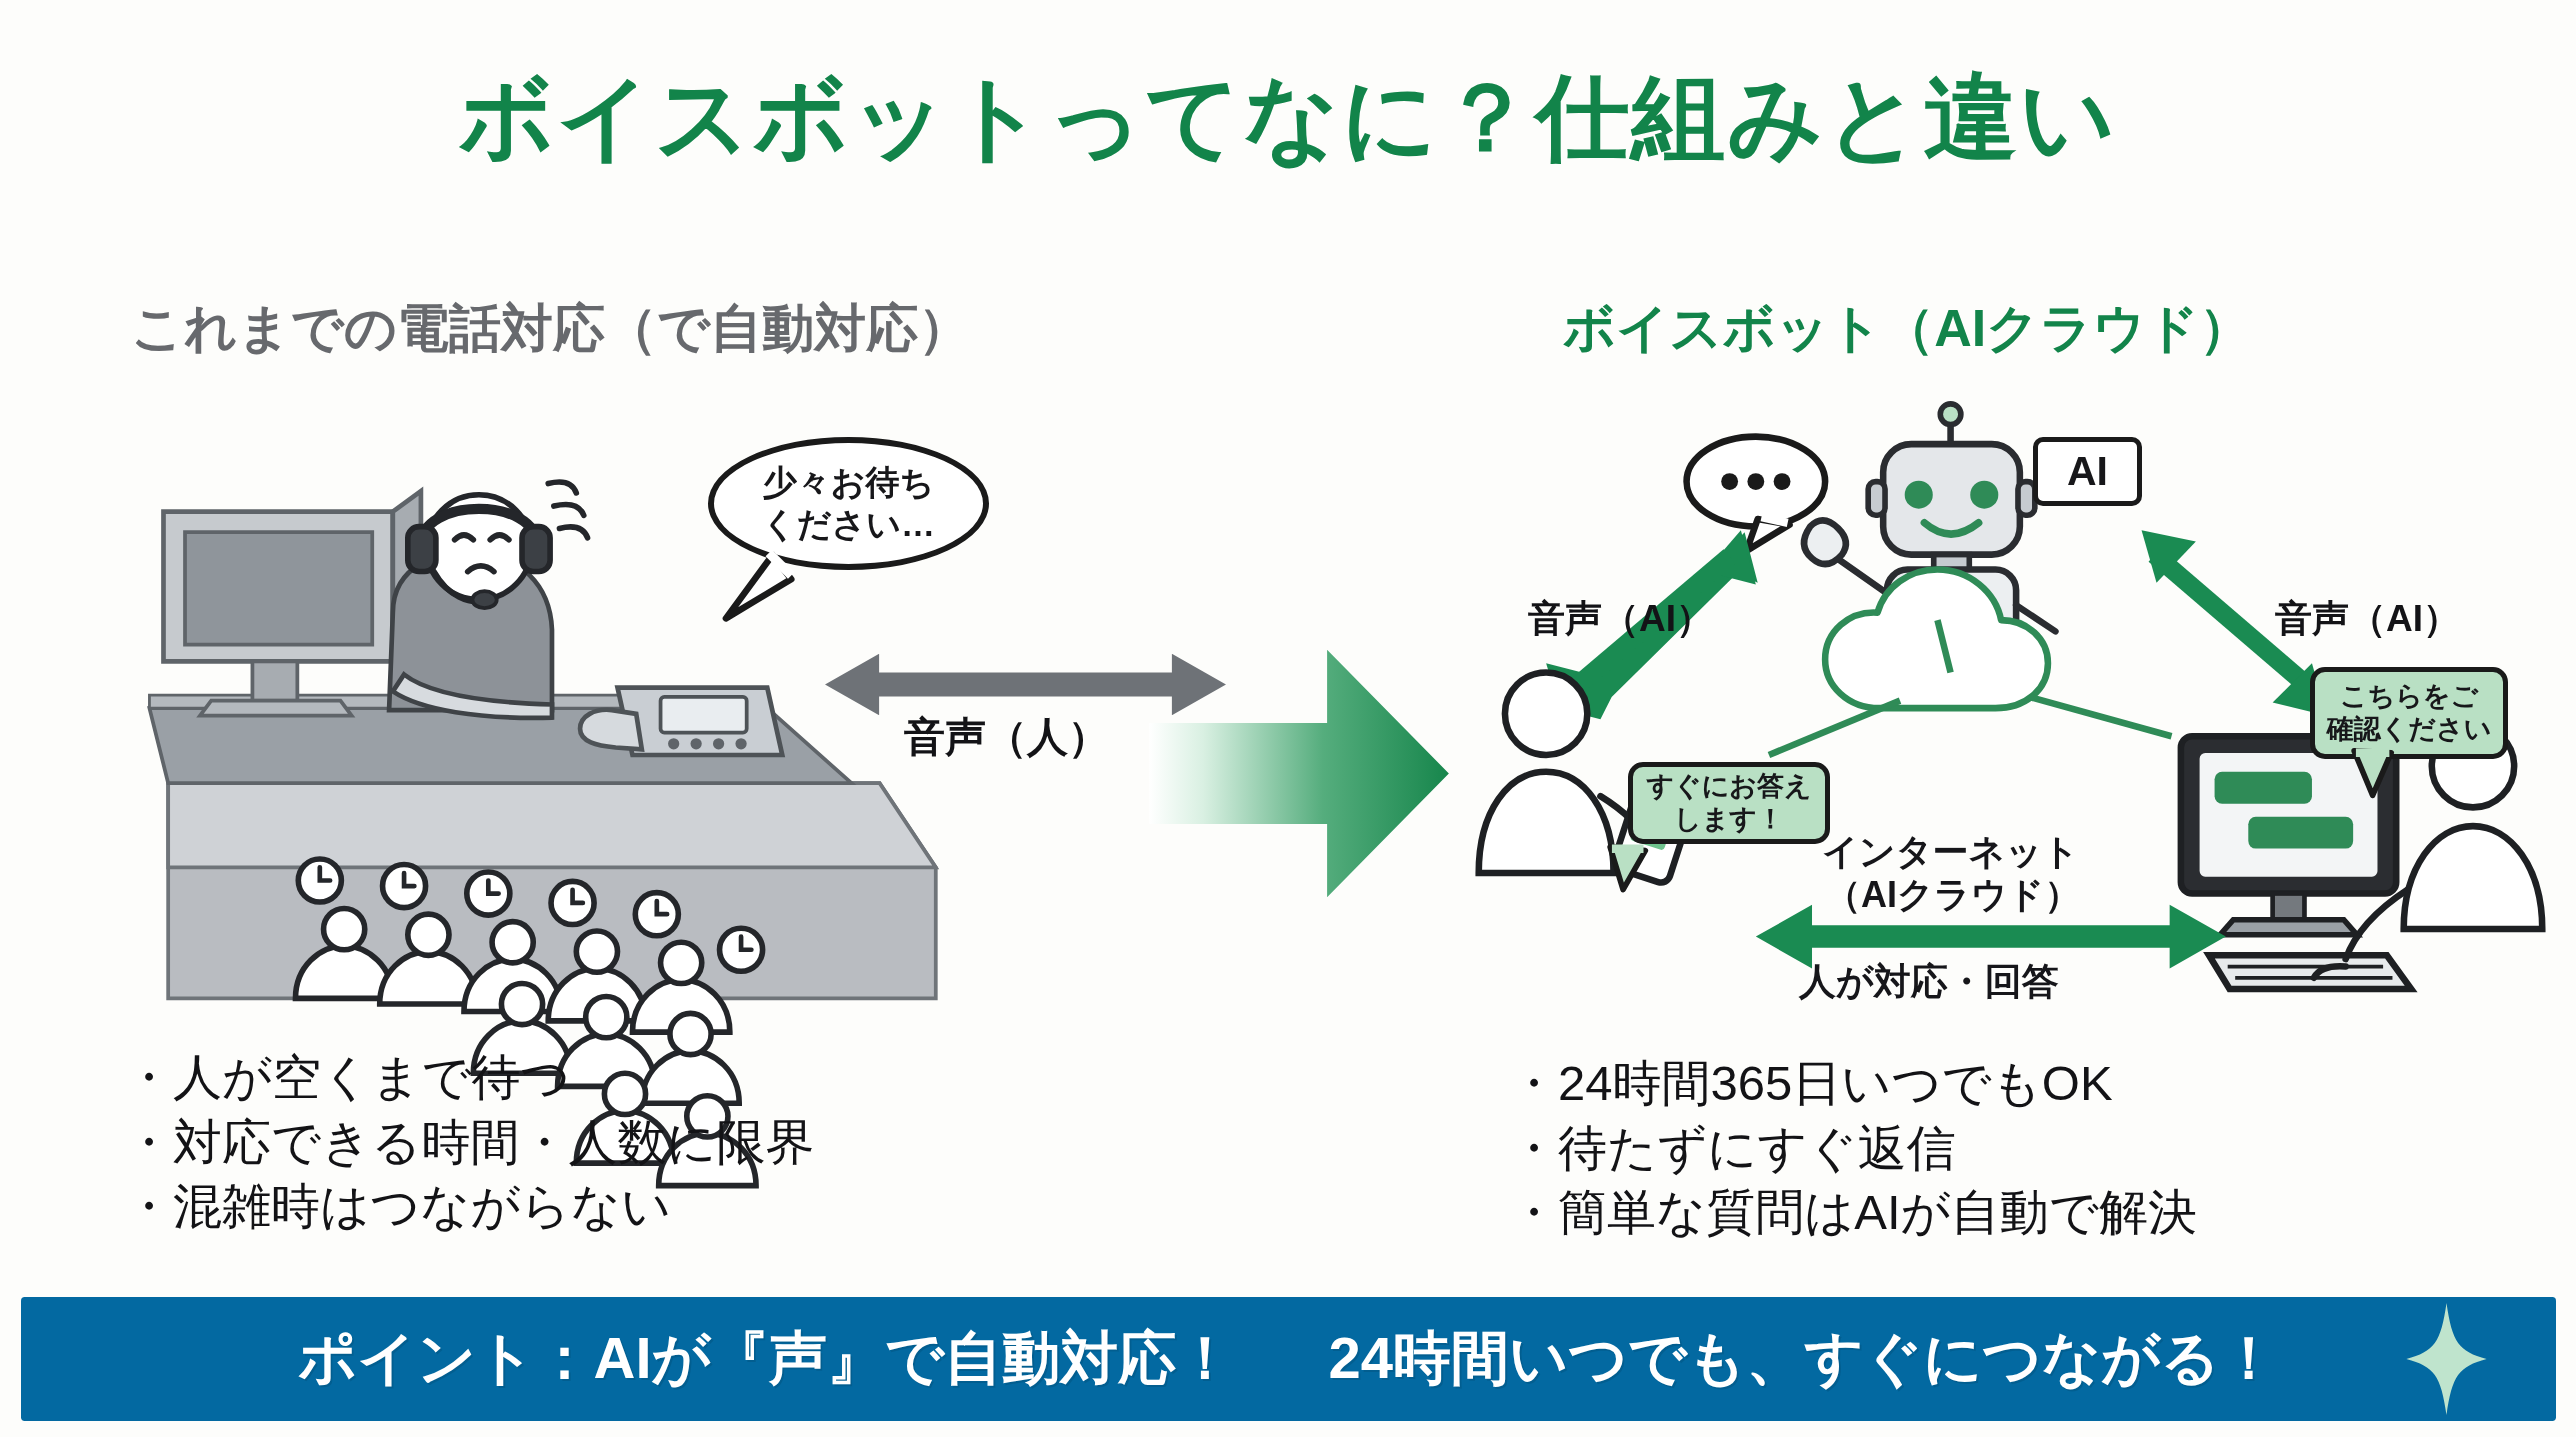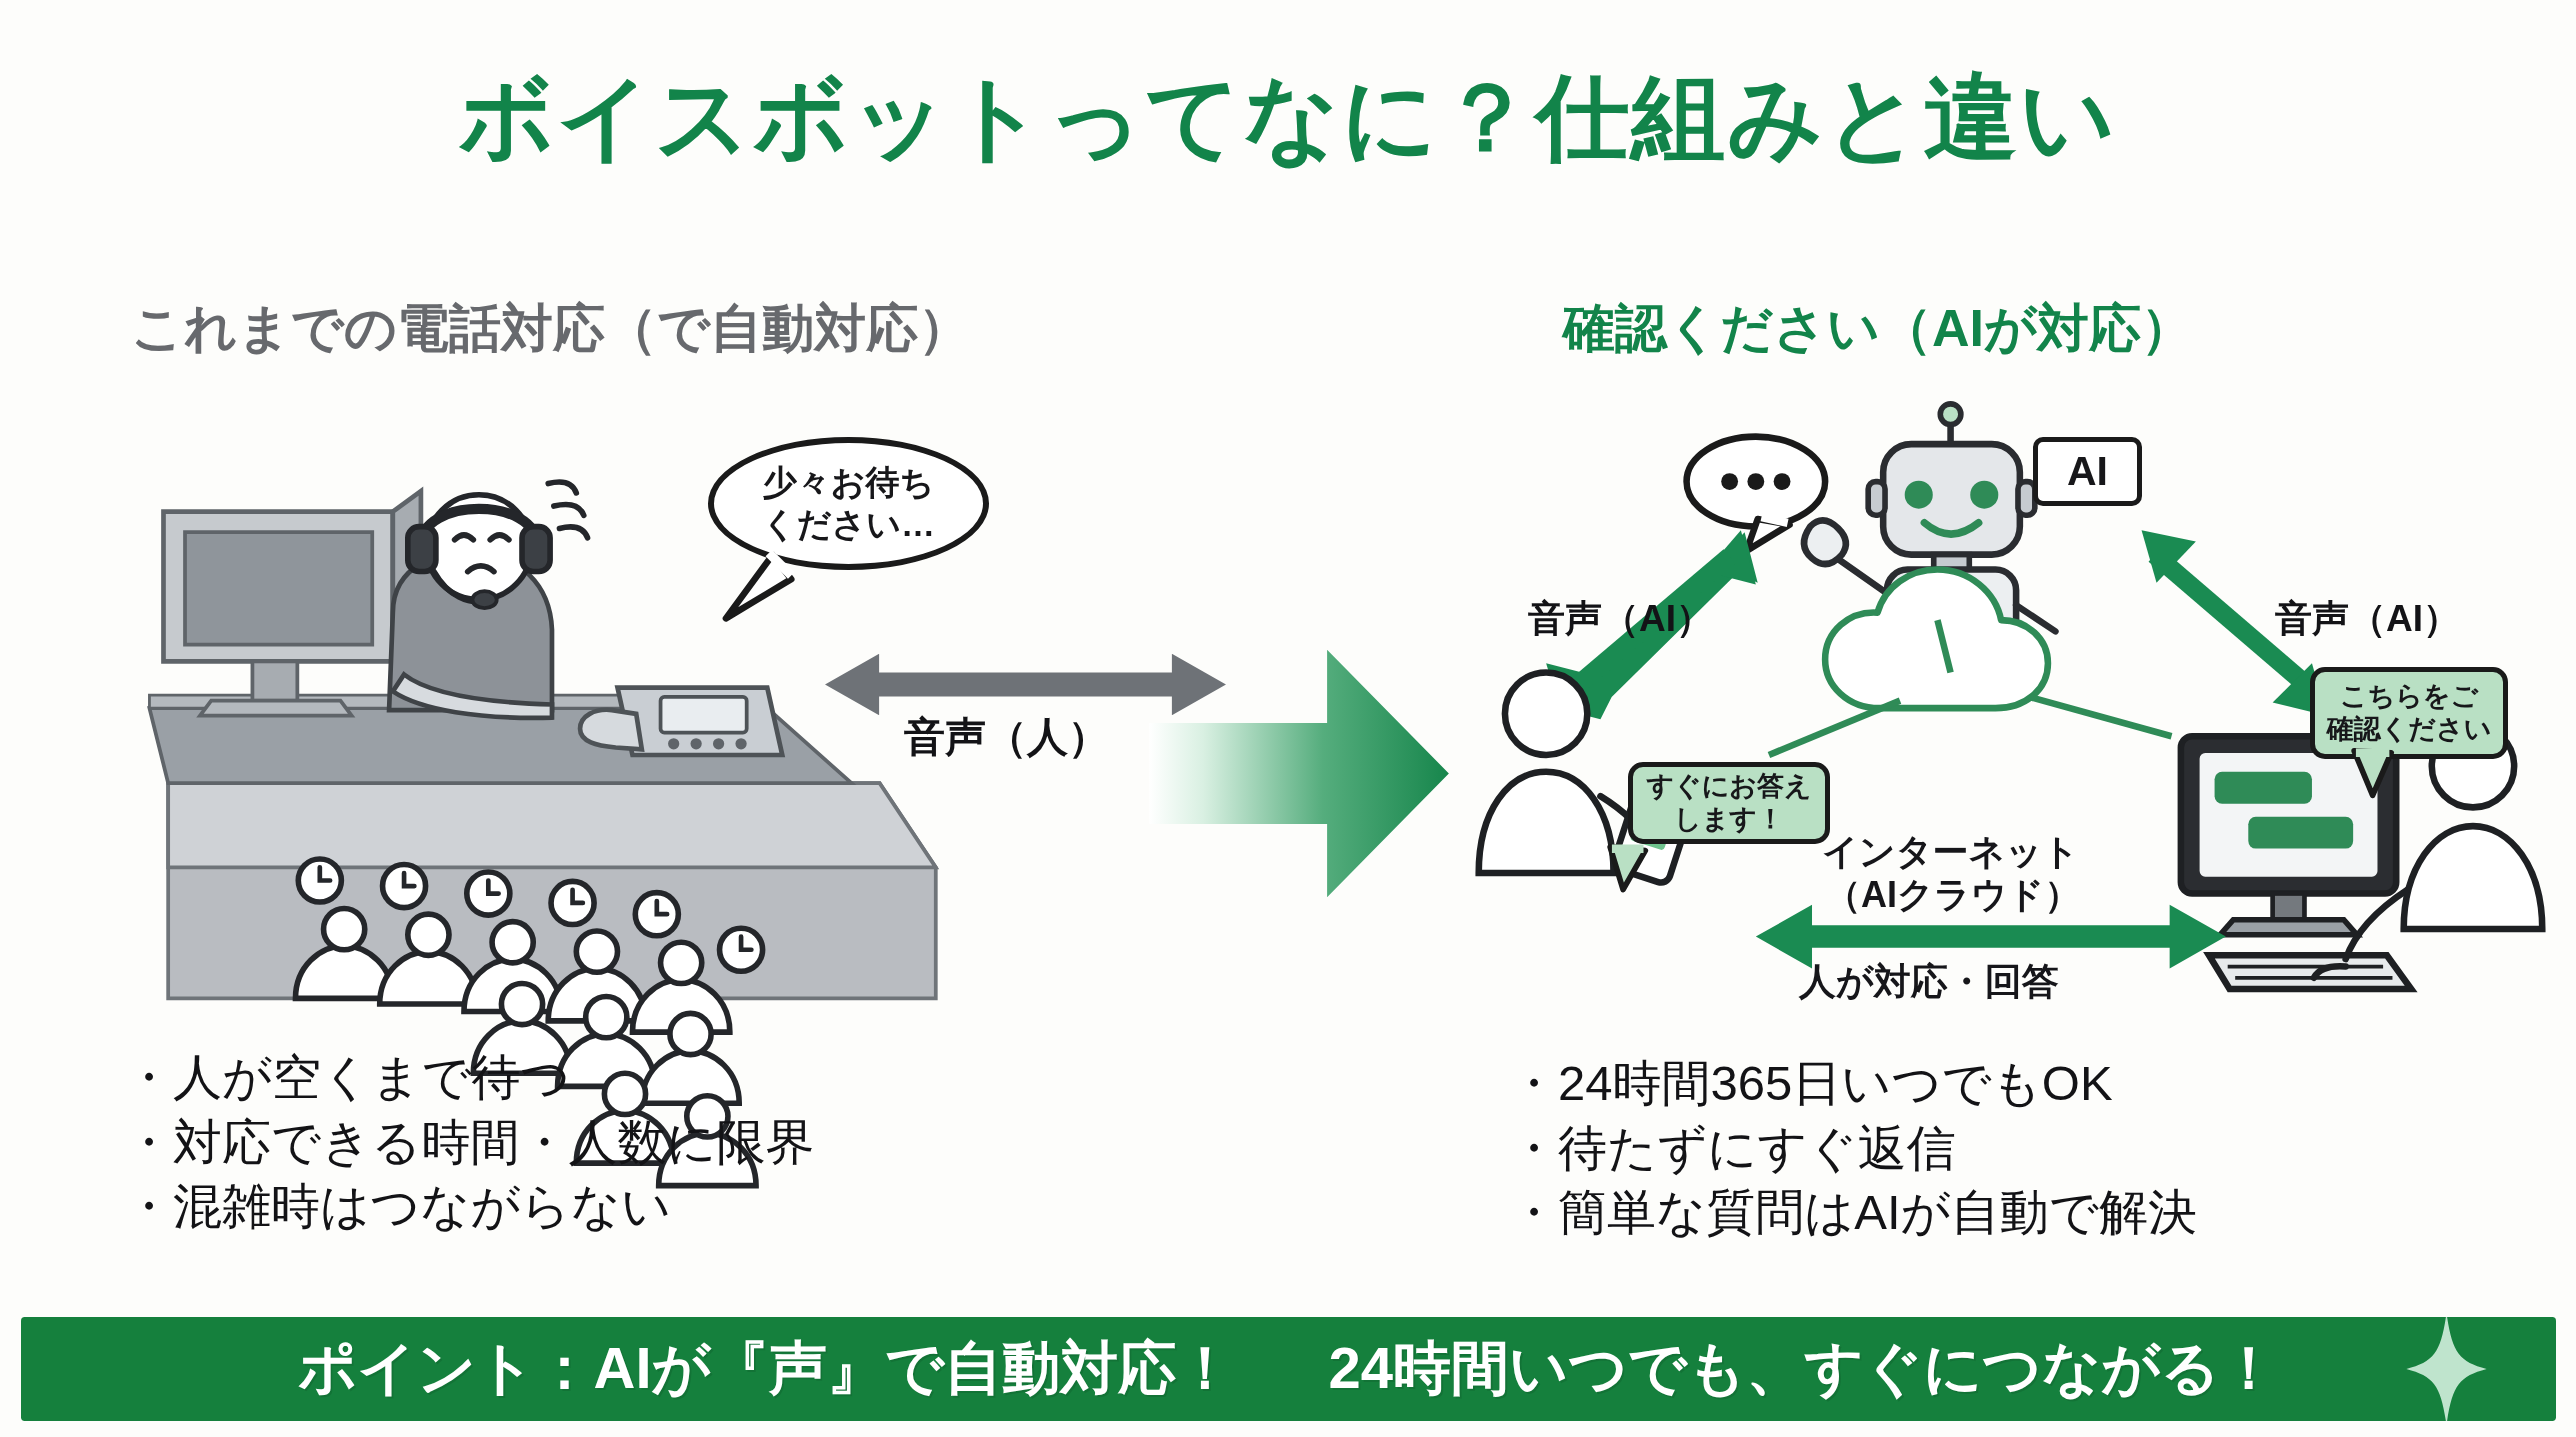--- a/index.html
+++ b/index.html
@@ -37,22 +37,22 @@
   .lbl { position:absolute; white-space:nowrap; color:#16161a; font-weight:bold; }
 
   
   .bullets { position:absolute; font-weight:normal; color:#131316; }
   .bullets .b { white-space:nowrap; line-height:1.32; font-size:49px; }
   #bullets-left  { left:124px; top:1011px; }
   #bullets-right { left:1509px; top:1017px; }
 
   
   #banner {
-    position:absolute; left:20.6px; bottom:17px; width:2535px; height:104px;
-    background:#15803d; border-radius:3.7px;
+    position:absolute; left:20.6px; bottom:17px; width:2535px; height:124px;
+    background:#0369a1; border-radius:3.7px;
     display:flex; align-items:center; justify-content:center;
     overflow:hidden;
   }
   #banner .btext {
     color:#ffffff; font-size:58px; font-weight:bold; white-space:nowrap;
     text-shadow:1.9px 1.9px 0 rgba(0,0,0,.10);
   }
   #banner .gap { display:inline-block; width:62px; }
   #sparkle { position:absolute; right:69px; top:50%; transform:translateY(-50%); }
 
@@ -86,21 +86,21 @@
 </style>
 </head>
 <body>
 
 <div class="stage">
 
   <div id="title">ボイスボットってなに？仕組みと違い</div>
 
   <div id="head-left">これまでの電話対応（で自動対応）</div>
 
-  <div id="head-right">確認ください（AIが対応）</div>
+  <div id="head-right">ボイスボット（AIクラウド）</div>
 
   <svg style="position:absolute;left:112px;top:440px;" width="1011" height="768" viewBox="0 0 1080 820">
 
     <path d="M60 330 L820 330 L880 420 L880 560 L60 560 Z" fill="#b9bcc1" stroke="#6f7479" stroke-width="4"></path>
     <path d="M60 330 L820 330 L880 420 L60 420 Z" fill="#cfd2d6" stroke="#6f7479" stroke-width="4"></path>
 
     <path d="M40 250 L700 250 L790 330 L60 330 Z" fill="#9aa0a6" stroke="#5f6469" stroke-width="4"></path>
     <path d="M40 236 L700 236 L700 250 L40 250 Z" fill="#b4b9be" stroke="#5f6469" stroke-width="3"></path>
 
     <path d="M55 40 L300 40 L300 200 L55 200 Z" fill="#c6cace" stroke="#5f6469" stroke-width="5"></path>

